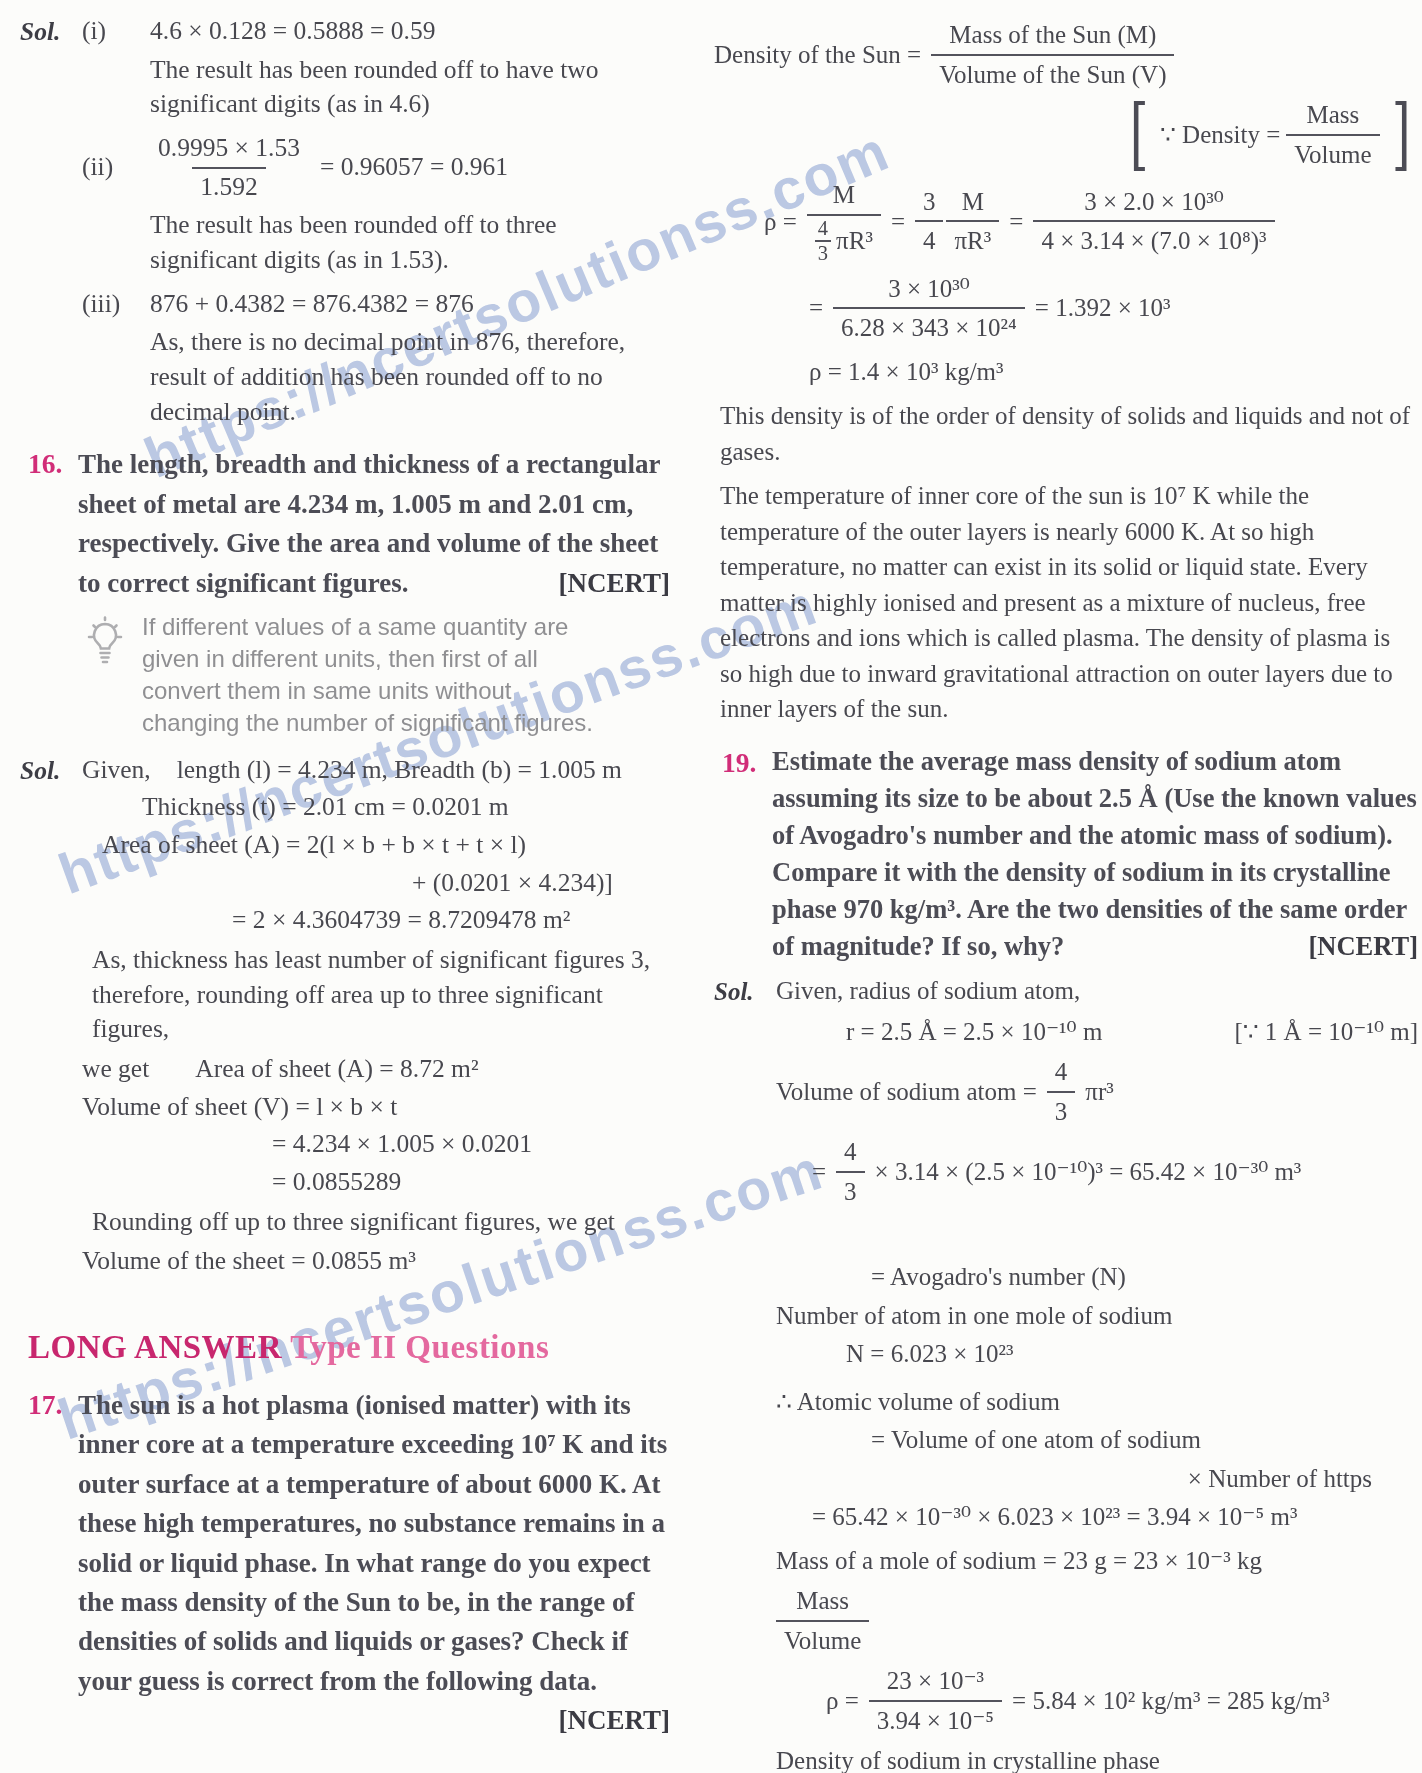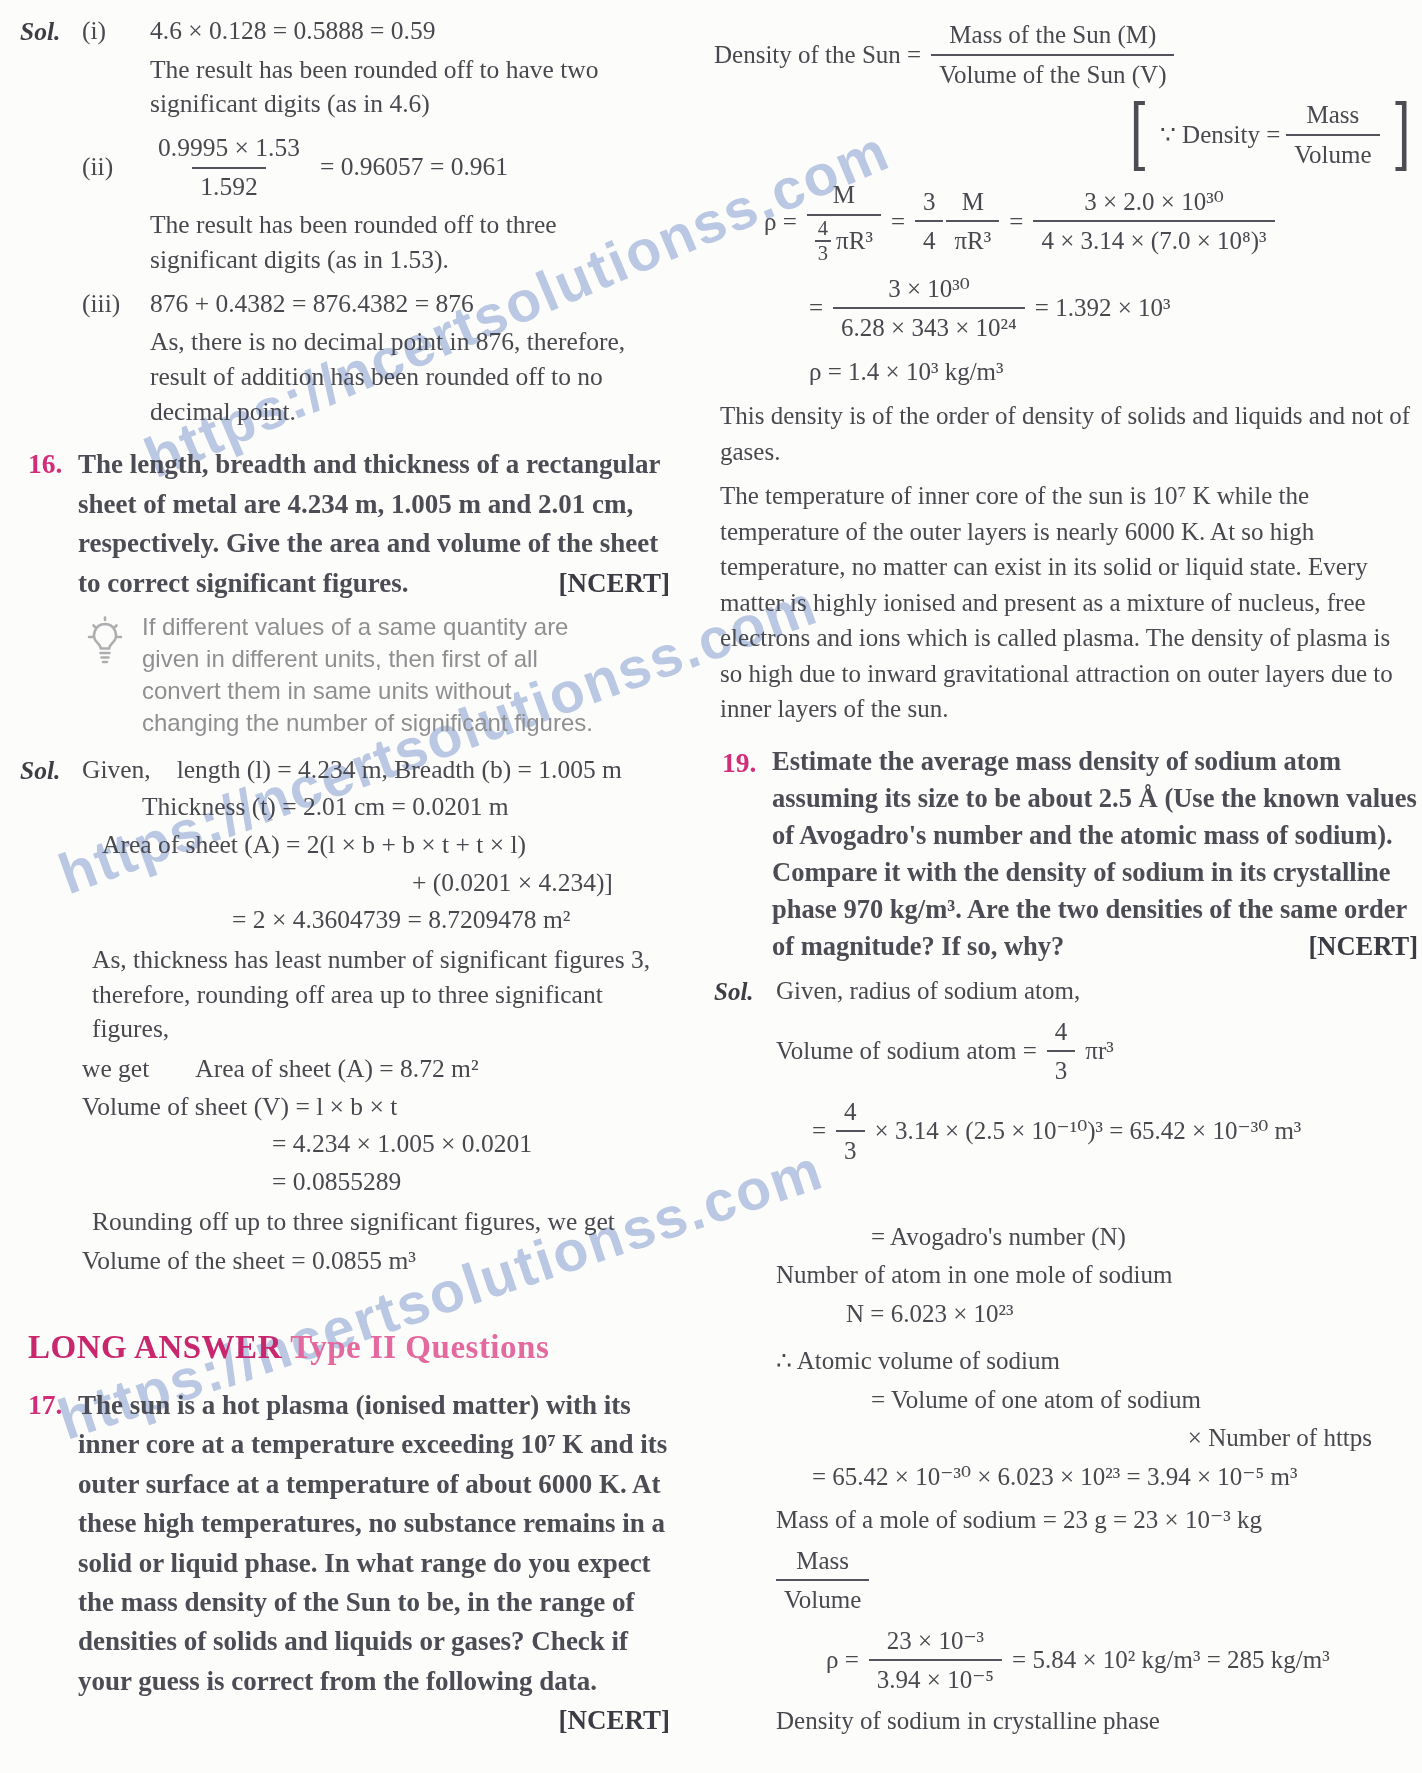--- a/index.html
+++ b/index.html
@@ -248,20 +248,25 @@
         <p class="q-text">
           <span>Estimate the average mass density of sodium atom assuming its size to be about 2.5 Å (Use the known values of Avogadro's number and the atomic mass of sodium). Compare it with the density of sodium in its crystalline phase 970 kg/m³. Are the two densities of the same order of magnitude? If so, why?</span>
           <span class="q-src">[NCERT]</span>
         </p>
       </div>
 
       <div class="solution">
         <span class="sol-label-abs">Sol.</span>
         <div class="eq-line">Given, radius of sodium atom,</div>
 
+        <div class="eq-row">
+          <span class="ml70">r = 2.5 Å = 2.5 × 10⁻¹⁰ m</span>
+          <span class="spacer"></span>
+          <span>[∵ 1 Å = 10⁻¹⁰ m]</span>
+        </div>
 
         <div class="eq-row">
           <span>Volume of sodium atom =</span>
           <span class="frac">
             <span class="num">4</span>
             <span class="den">3</span>
           </span>
           <span>πr³</span>
         </div>
 

